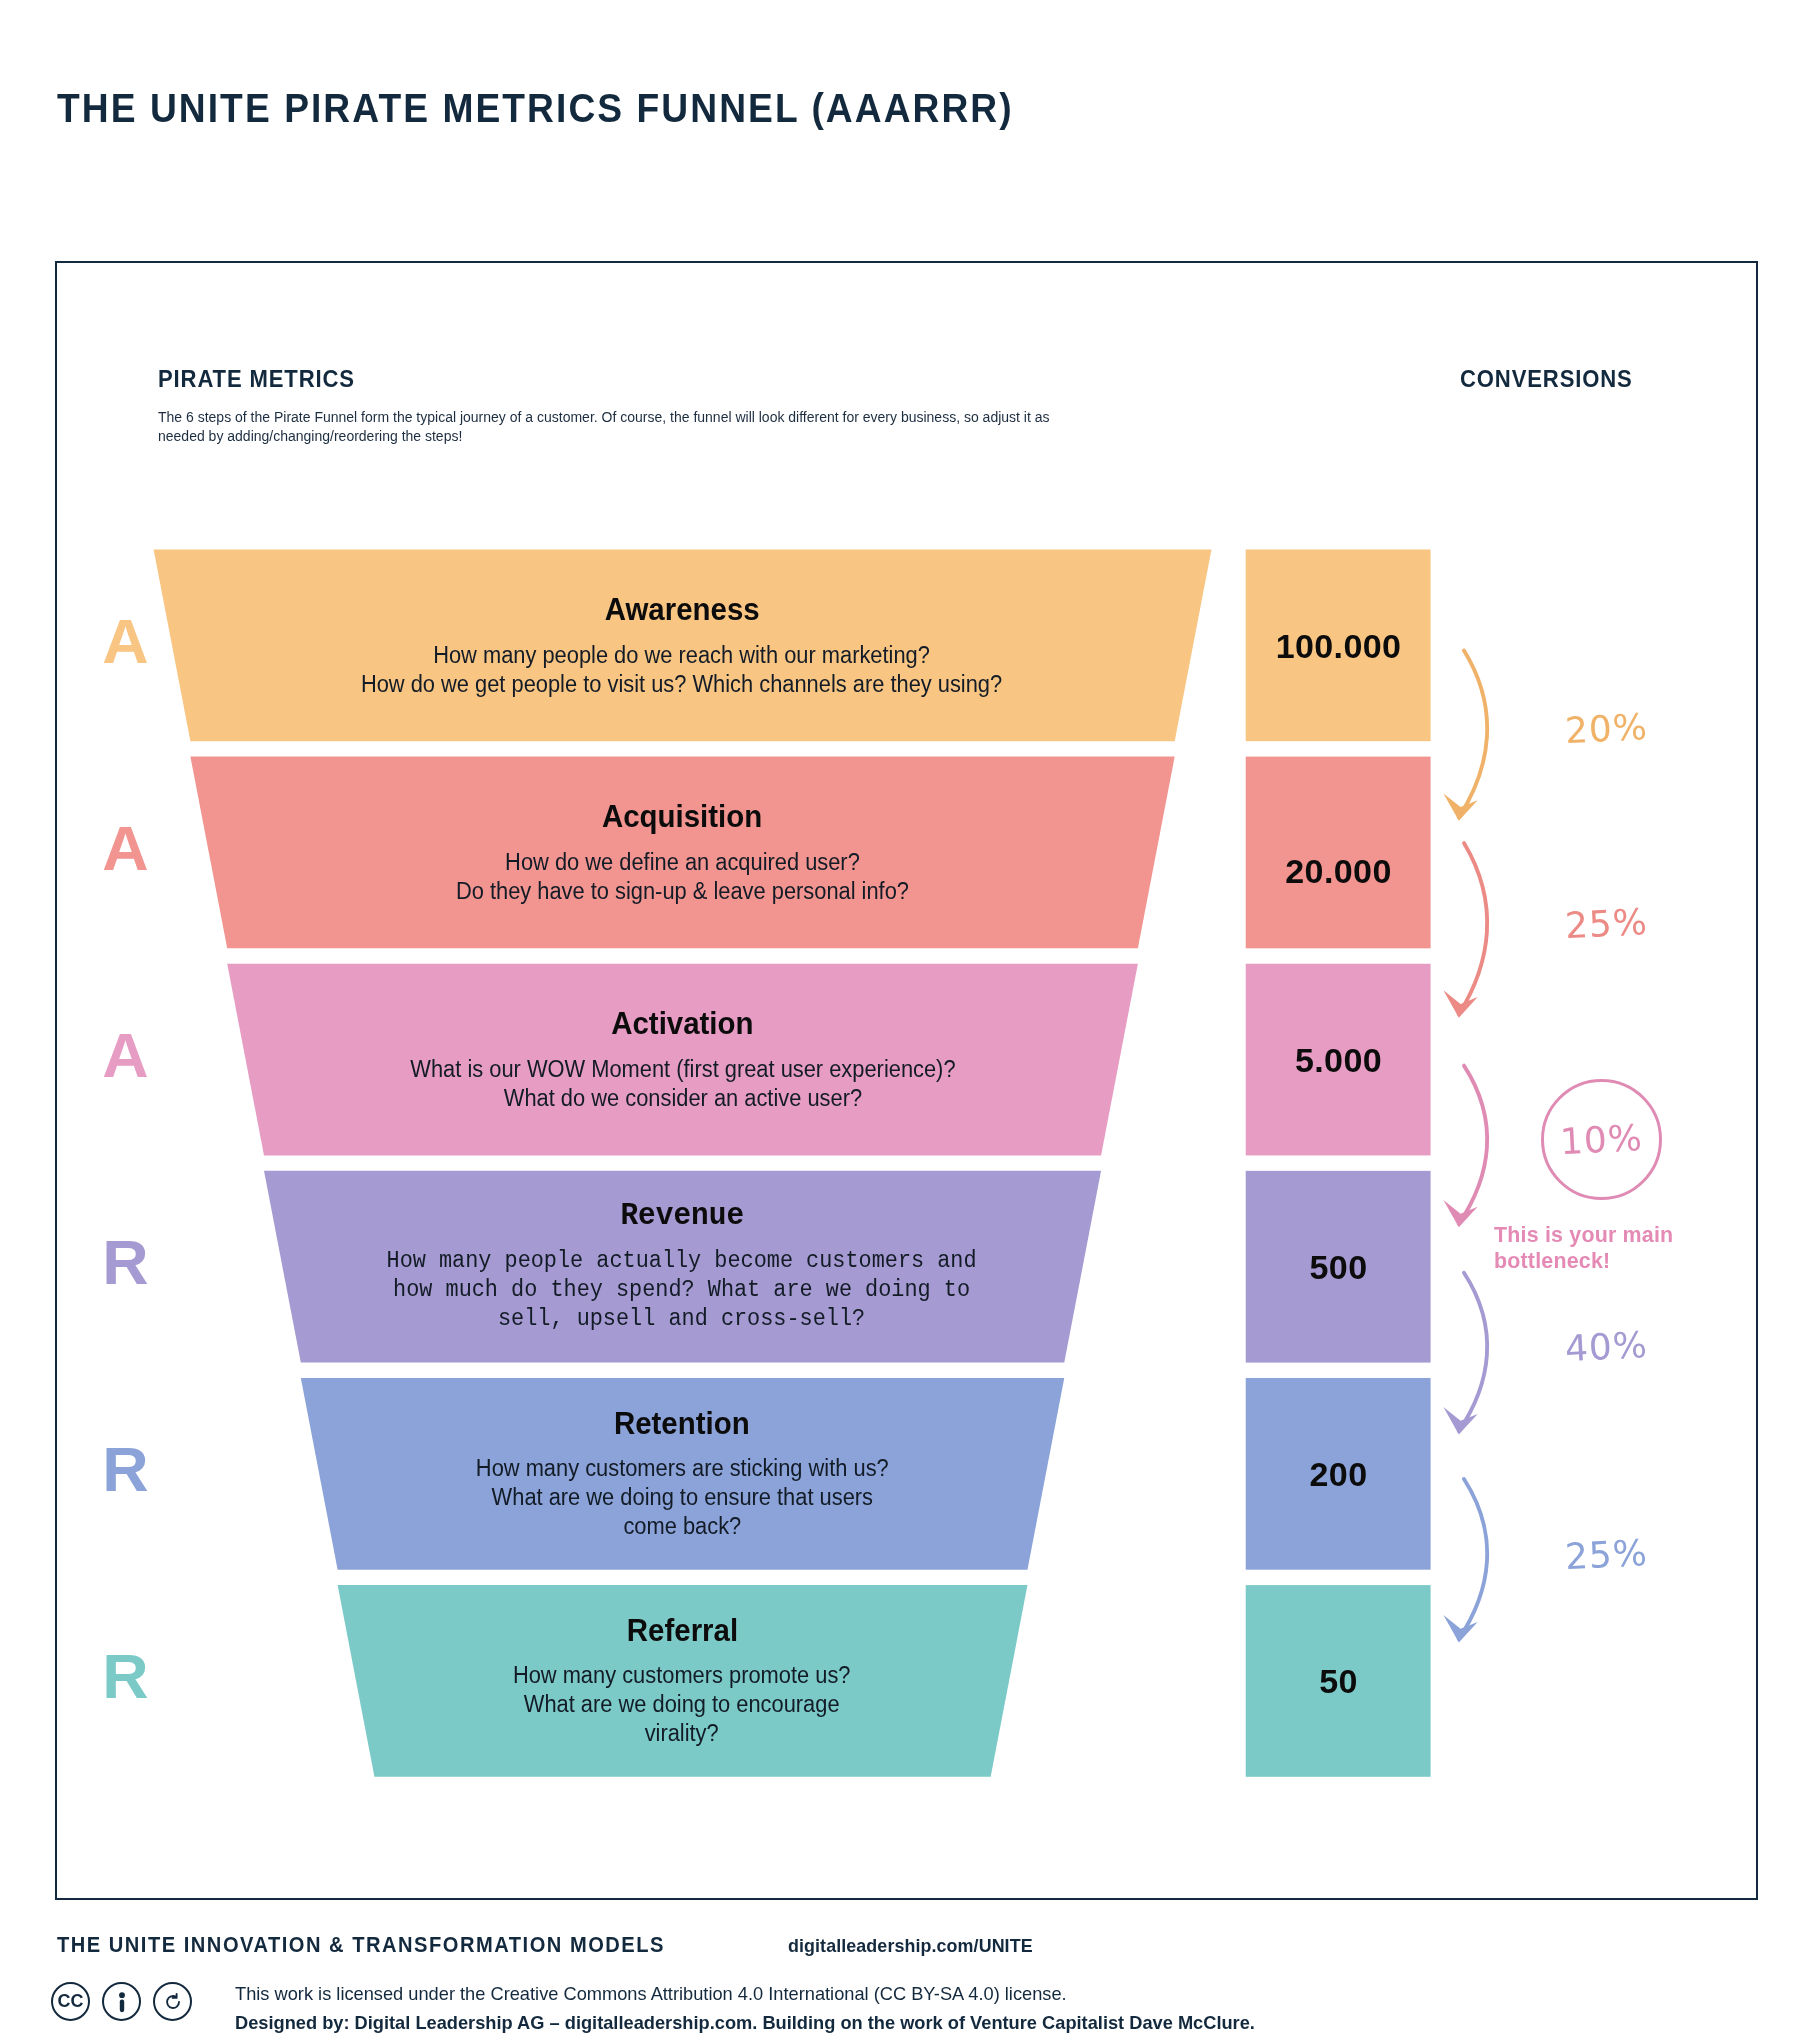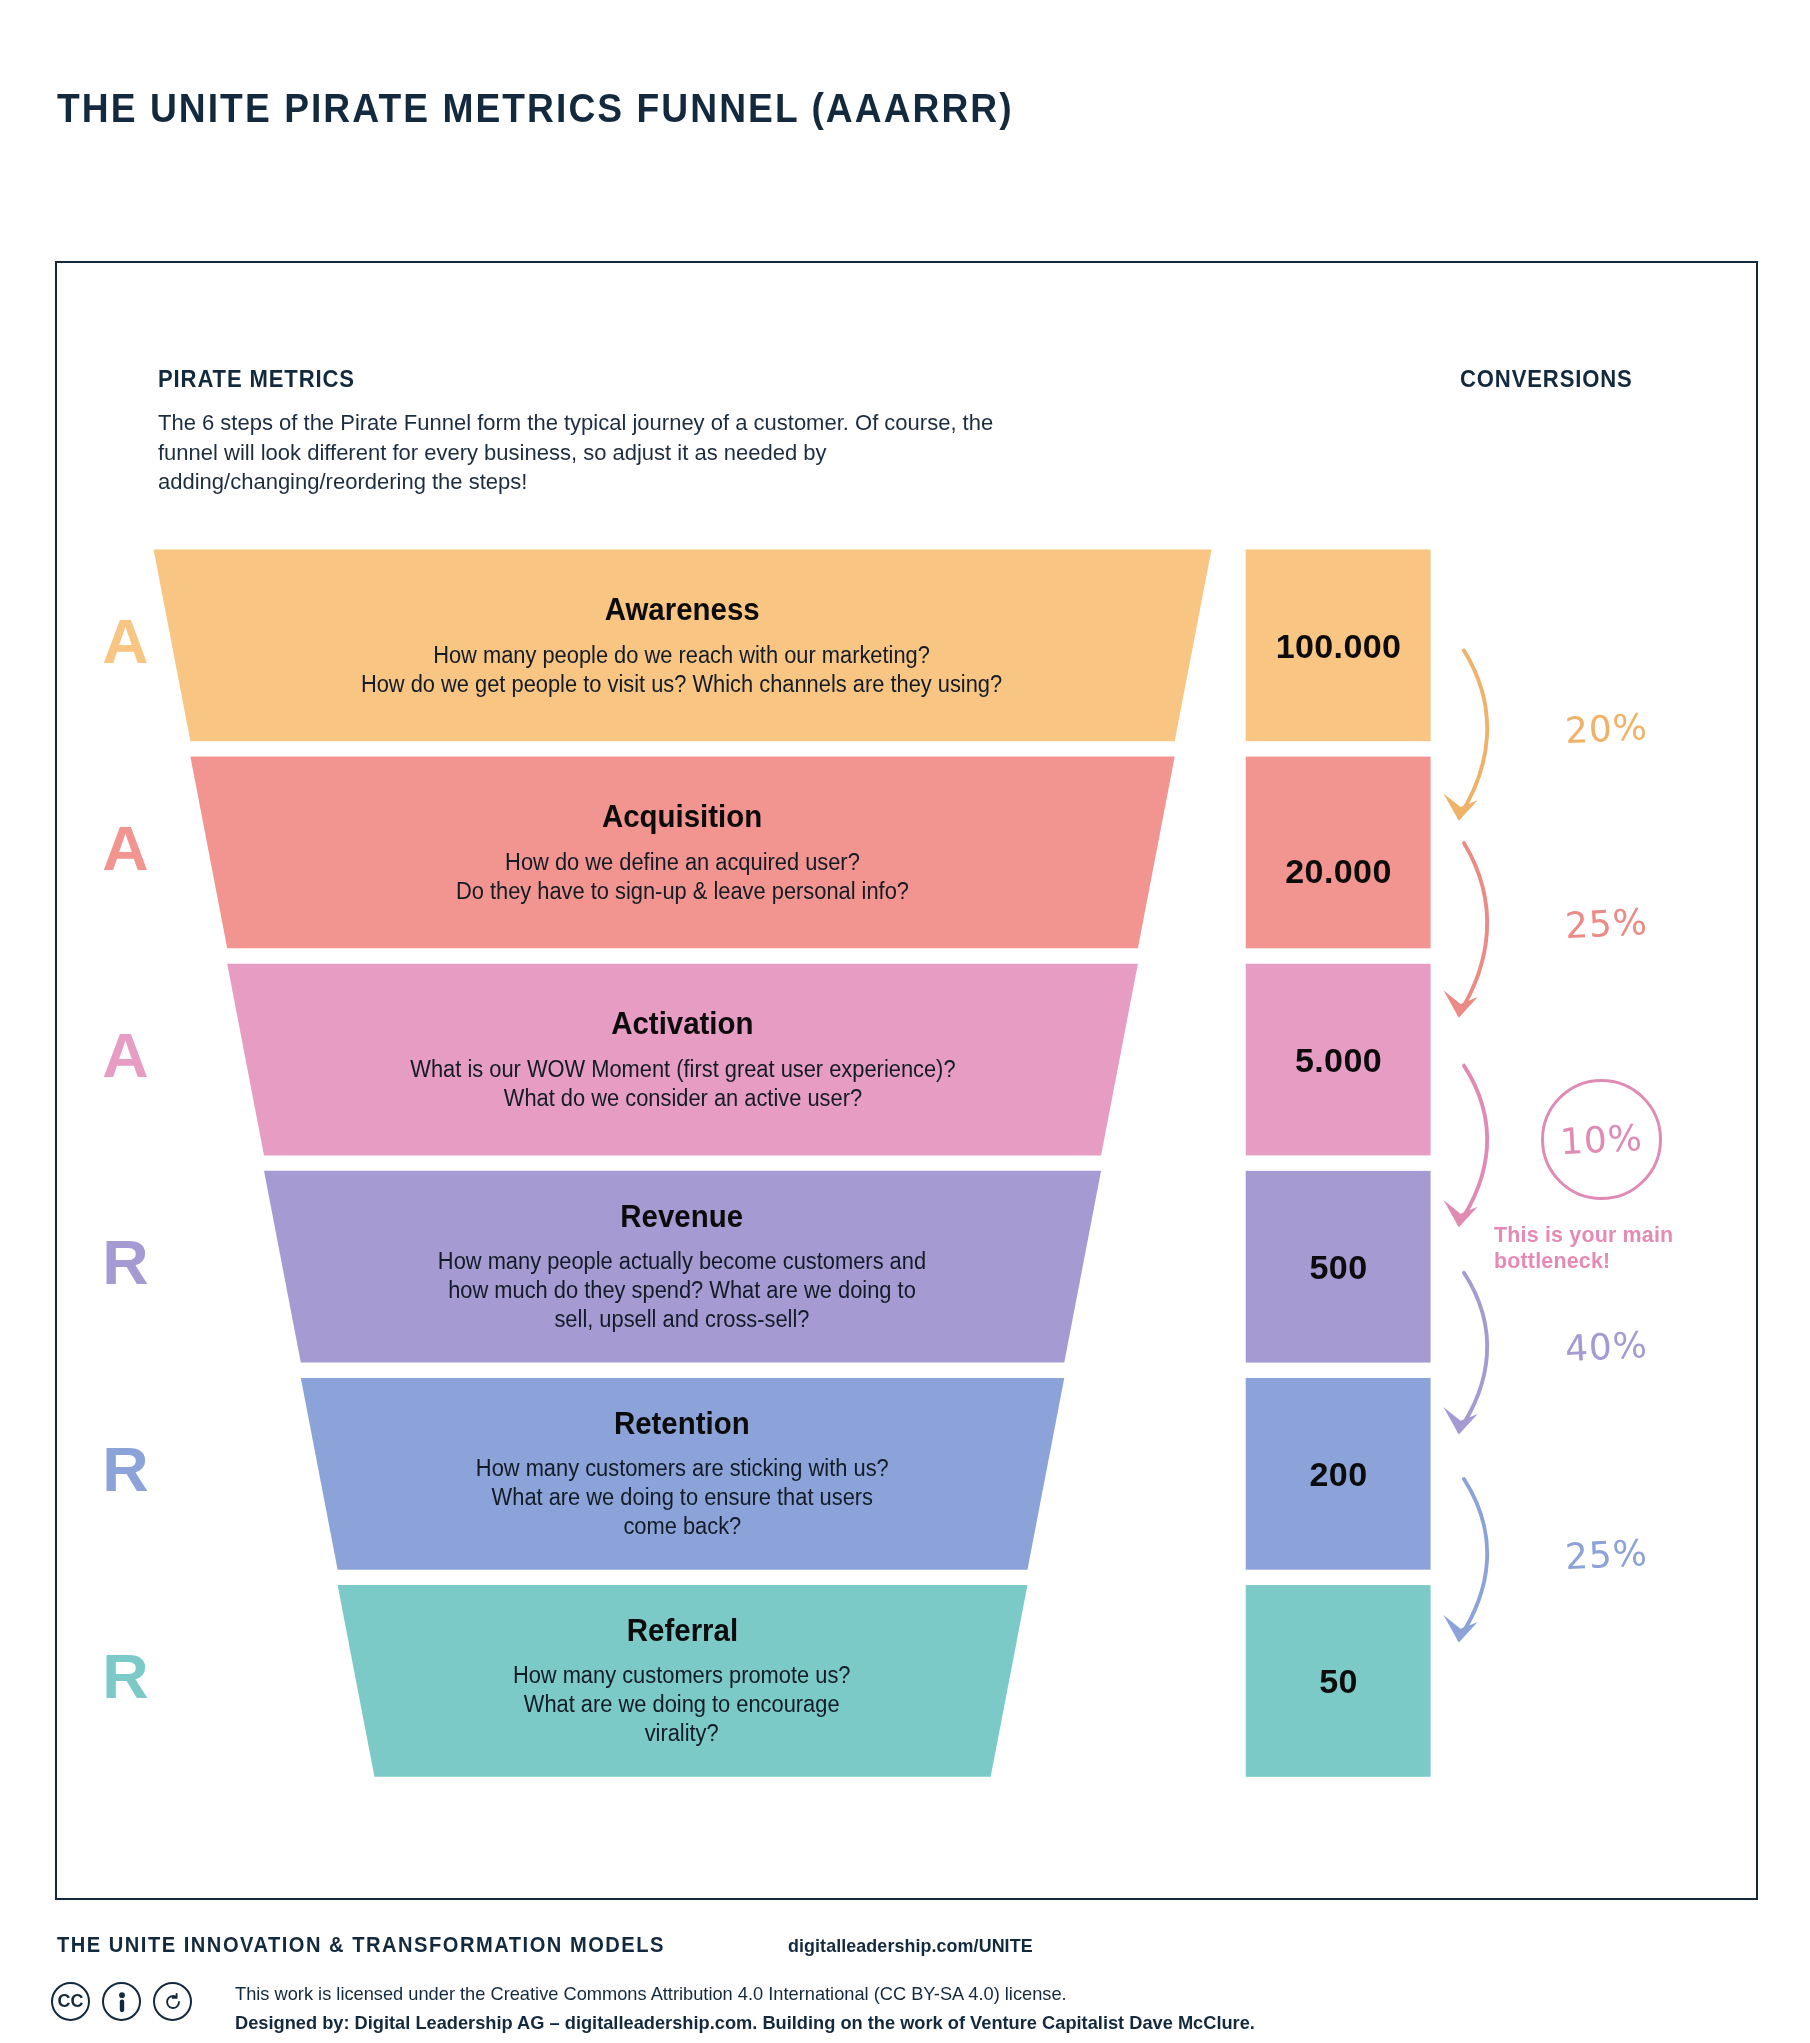--- a/index.html
+++ b/index.html
@@ -29,21 +29,21 @@
     box-sizing:border-box;
   }
 
   
   .colhead{position:absolute;}
   .colhead .h{
     font-weight:700;font-size:23px;letter-spacing:0.9px;color:#13293d;
     transform:scaleX(0.96);transform-origin:left center;white-space:nowrap;
   }
   .colhead .p{
-    margin-top:15.4px;font-size:22px;line-height:1.33;color:#1d2d40;font-weight:400;
+    margin-top:15.4px;font-size:14px;line-height:1.33;color:#1d2d40;font-weight:400;
   }
   #pm-head{left:158px;top:366px;width:899px;}
   #res-head{left:1246px;top:366px;width:184px;}
   #conv-head{left:1460px;top:366px;width:231px;}
 
   
   .funnel{position:absolute;left:0;top:0;width:1811px;height:2043px;pointer-events:none;}
 
   .letter{
     position:absolute;
@@ -191,21 +191,21 @@
         <div class="name">Activation</div>
         <div class="desc">
           <div>What is our WOW Moment (first great user experience)?</div>
           <div>What do we consider an active user?</div>
         </div>
       </div>
       <div class="result" style="top: 964px; height: 192px;">
         <span>5.000</span>
       </div>
       <div class="letter" style="left: 87px; top: 1231px; color: rgb(165, 154, 209);">R</div>
-      <div class="step" style="left: 300px; top: 1171px; width: 764px; height: 192px;">
+      <div class="step" style="left: 300px; top: 1171px; width: 764px; height: 192px; font-family: Liberation Mono, monospace;">
         <div class="name">Revenue</div>
         <div class="desc">
           <div>How many people actually become customers and</div>
           <div>how much do they spend? What are we doing to</div>
           <div>sell, upsell and cross-sell?</div>
         </div>
       </div>
       <div class="result" style="top: 1171px; height: 192px;">
         <span>500</span>
       </div>

